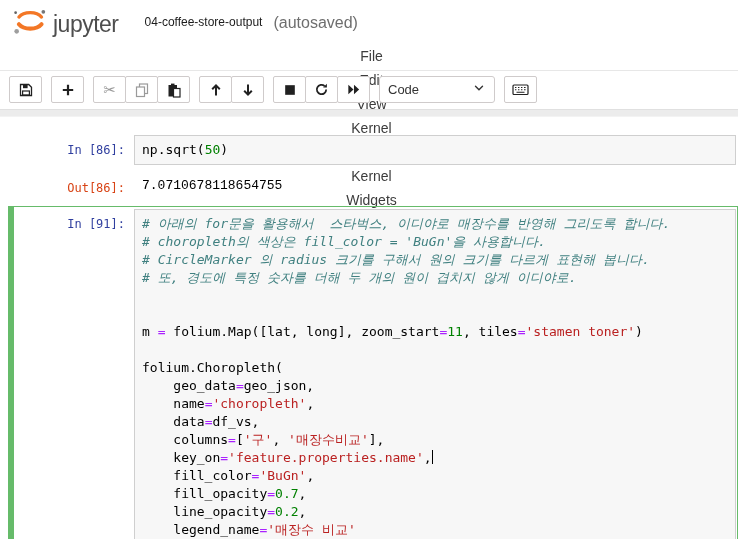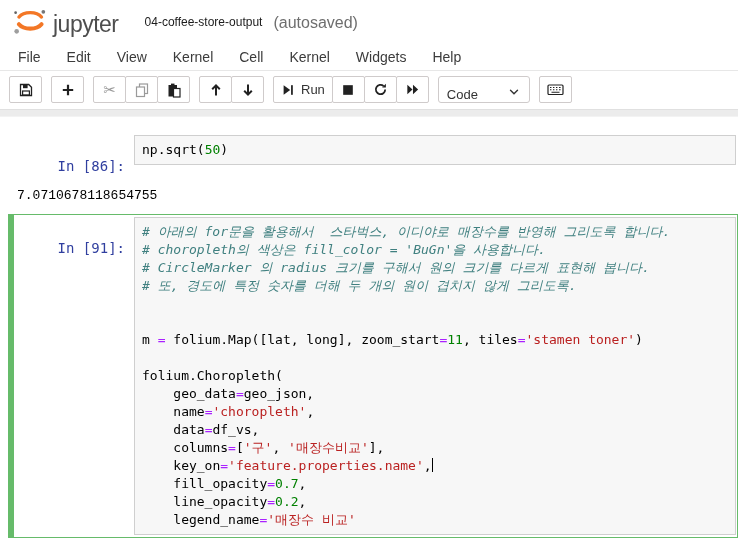--- a/index.html
+++ b/index.html
@@ -14,50 +14,50 @@
     font-family:"Liberation Sans", sans-serif;color:#333;position:relative;
   }
   
   .header{display:flex;align-items:center;height:44px;padding-left:10px;}
   .logo{display:flex;align-items:flex-end;cursor:pointer;}
   .logo svg{display:block;}
   .wordmark{font-size:23px;color:#4e4e4e;margin-left:3px;line-height:1;position:relative;top:-2px;letter-spacing:-0.5px;}
   .nb-title{margin-left:26px;font-size:12px;color:#1c1c1c;cursor:pointer;}
   .autosaved{margin-left:11px;font-size:16px;color:#6e6e6e;position:relative;top:1px;}
   
-  .menubar{display:flex;align-items:center;height:27px;padding-left:5px;border-bottom:1px solid #e7e7e7;}
+  .menubar{display:flex;align-items:center;height:27px;padding-left:5px;border-bottom:1px solid #e7e7e7;flex-direction:column;}
   .menu-item{font-size:14px;color:#3c3c3c;padding:4px 13px;cursor:pointer;}
   
   .toolbar{display:flex;align-items:center;padding:5px 0 6px 9px;border-bottom:1px solid #e0e0e0;}
   .btn-group{display:inline-flex;margin-right:9px;}
   .tb-btn{
     display:inline-flex;align-items:center;justify-content:center;gap:6px;
     min-width:33px;height:27px;padding:0 7px;background:#fff;border:1px solid var(--btn-border);
     border-radius:2px;cursor:pointer;font-size:13px;color:#333;
   }
   .btn-group .tb-btn + .tb-btn{margin-left:-1px;}
   .tb-btn svg{display:block;}
   .cut-glyph{font-size:15px;color:#9a9a9a;line-height:1;}
   .cell-type-select{
-    display:inline-flex;align-items:flex-end;justify-content:space-between;
-    width:92px;height:27px;border:1px solid var(--btn-border);border-radius:3px;
+    display:inline-flex;align-items:center;justify-content:space-between;
+    width:116px;height:27px;border:1px solid var(--btn-border);border-radius:3px;
     background:#fff;padding:0 8px;font-size:13px;color:#333;cursor:pointer;margin-right:9px;
   }
   .header-shadow{height:7px;background:#ececec;border-bottom:1px solid #f3f3f3;}
   
   .notebook{padding-top:15px;background:#fff;}
   .cell{margin:0 0 6px 8px;border:1px solid transparent;position:relative;padding:2px 0;}
   .cell.selected{border-color:var(--green);}
   .cell.selected::before{
     content:"";position:absolute;left:0;top:0;bottom:0;width:5px;background:var(--green);
   }
   .cell-row{display:flex;align-items:flex-start;}
   .prompt{
     width:125px;flex:0 0 125px;text-align:right;padding:6px 9px 0 0;
-    font-family:"DejaVu Sans Mono", monospace;font-size:14px;line-height:18px;user-select:none;margin-top:16px;
+    font-family:"DejaVu Sans Mono", monospace;font-size:12px;line-height:18px;user-select:none;
   }
   .prompt.in{color:var(--in-prompt);}
   .prompt.out{color:var(--out-prompt);}
   .input-area{
     flex:1;background:var(--input-bg);border:1px solid var(--input-border);
     padding:5px 7px;margin-right:1px;cursor:text;min-height:30px;
   }
   .code-line{
     font-family:"DejaVu Sans Mono", monospace;font-size:13px;line-height:18px;
     white-space:pre;color:#000;
@@ -161,29 +161,20 @@
             <svg width="16" height="16" viewBox="0 0 16 16">
               <path d="M8 2.5v10M4.2 8.8 8 12.6l3.8-3.8" stroke="#212121" stroke-width="2" fill="none"></path>
             </svg>
           </span>
         </button>
       </span>
       <span class="btn-group">
         <button class="tb-btn">
           <span>
             <svg width="14" height="14" viewBox="0 0 16 16">
-              <path d="M3 2.5l7.5 5.5L3 13.5z" fill="#212121"></path>
-              <rect x="11.5" y="2.5" width="2" height="11" fill="#212121"></rect>
-            </svg>
-          </span>
-          <span>Run</span>
-        </button>
-        <button class="tb-btn">
-          <span>
-            <svg width="14" height="14" viewBox="0 0 16 16">
               <rect x="2.5" y="2.5" width="11" height="11" fill="#212121"></rect>
             </svg>
           </span>
         </button>
         <button class="tb-btn">
           <span>
             <svg width="15" height="15" viewBox="0 0 16 16">
               <path d="M13 8a5 5 0 1 1-1.7-3.75" fill="none" stroke="#212121" stroke-width="1.9"></path>
               <path d="M13.7 1.8v4h-4z" fill="#212121"></path>
             </svg>
@@ -221,40 +212,42 @@
 
 <div class="notebook" id="notebook">
     <div class="cell">
       <div class="cell-row">
         <div class="prompt in">In [86]:</div>
         <div class="input-area">
           <div class="code-line"><span class="tok-plain">np.sqrt(</span><span class="tok-number">50</span><span class="tok-plain">)</span></div>
         </div>
       </div>
       <div class="cell-row output-row">
+        <div class="prompt out">Out[86]:</div>
         <div class="output-text">7.0710678118654755</div>
       </div>
     </div>
     <div class="cell selected">
       <div class="cell-row">
         <div class="prompt in">In [91]:</div>
         <div class="input-area">
           <div class="code-line"><span class="tok-comment"># 아래의 for문을 활용해서  스타벅스, 이디야로 매장수를 반영해 그리도록 합니다.</span></div>
           <div class="code-line"><span class="tok-comment"># choropleth의 색상은 fill_color = 'BuGn'을 사용합니다.</span></div>
           <div class="code-line"><span class="tok-comment"># CircleMarker 의 radius 크기를 구해서 원의 크기를 다르게 표현해 봅니다.</span></div>
-          <div class="code-line"><span class="tok-comment"># 또, 경도에 특정 숫자를 더해 두 개의 원이 겹치지 않게 그리도록.</span></div>
+          <div class="code-line"><span class="tok-comment"># 또, 경도에 특정 숫자를 더해 두 개의 원이 겹치지 않게 이디야로.</span></div>
           <div class="code-line">&nbsp;</div>
           <div class="code-line">&nbsp;</div>
           <div class="code-line"><span class="tok-plain">m </span><span class="tok-operator">=</span><span class="tok-plain"> folium.Map([lat, long], zoom_start</span><span class="tok-operator">=</span><span class="tok-number">11</span><span class="tok-plain">, tiles</span><span class="tok-operator">=</span><span class="tok-string">'stamen toner'</span><span class="tok-plain">)</span></div>
           <div class="code-line">&nbsp;</div>
           <div class="code-line"><span class="tok-plain">folium.Choropleth(</span></div>
           <div class="code-line"><span class="tok-plain">    geo_data</span><span class="tok-operator">=</span><span class="tok-plain">geo_json,</span></div>
           <div class="code-line"><span class="tok-plain">    name</span><span class="tok-operator">=</span><span class="tok-string">'choropleth'</span><span class="tok-plain">,</span></div>
           <div class="code-line"><span class="tok-plain">    data</span><span class="tok-operator">=</span><span class="tok-plain">df_vs,</span></div>
           <div class="code-line"><span class="tok-plain">    columns</span><span class="tok-operator">=</span><span class="tok-plain">[</span><span class="tok-string">'구'</span><span class="tok-plain">, </span><span class="tok-string">'매장수비교'</span><span class="tok-plain">],</span></div>
           <div class="code-line"><span class="tok-plain">    key_on</span><span class="tok-operator">=</span><span class="tok-string">'feature.properties.name'</span><span class="tok-plain">,</span><span class="cursor"></span></div>
+          <div class="code-line"><span class="tok-plain">    fill_color</span><span class="tok-operator">=</span><span class="tok-string">'BuGn'</span><span class="tok-plain">,</span></div>
           <div class="code-line"><span class="tok-plain">    fill_opacity</span><span class="tok-operator">=</span><span class="tok-number">0.7</span><span class="tok-plain">,</span></div>
           <div class="code-line"><span class="tok-plain">    line_opacity</span><span class="tok-operator">=</span><span class="tok-number">0.2</span><span class="tok-plain">,</span></div>
           <div class="code-line"><span class="tok-plain">    legend_name</span><span class="tok-operator">=</span><span class="tok-string">'매장수 비교'</span></div>
         </div>
       </div>
     </div>
   </div>
 
 </body></html>

